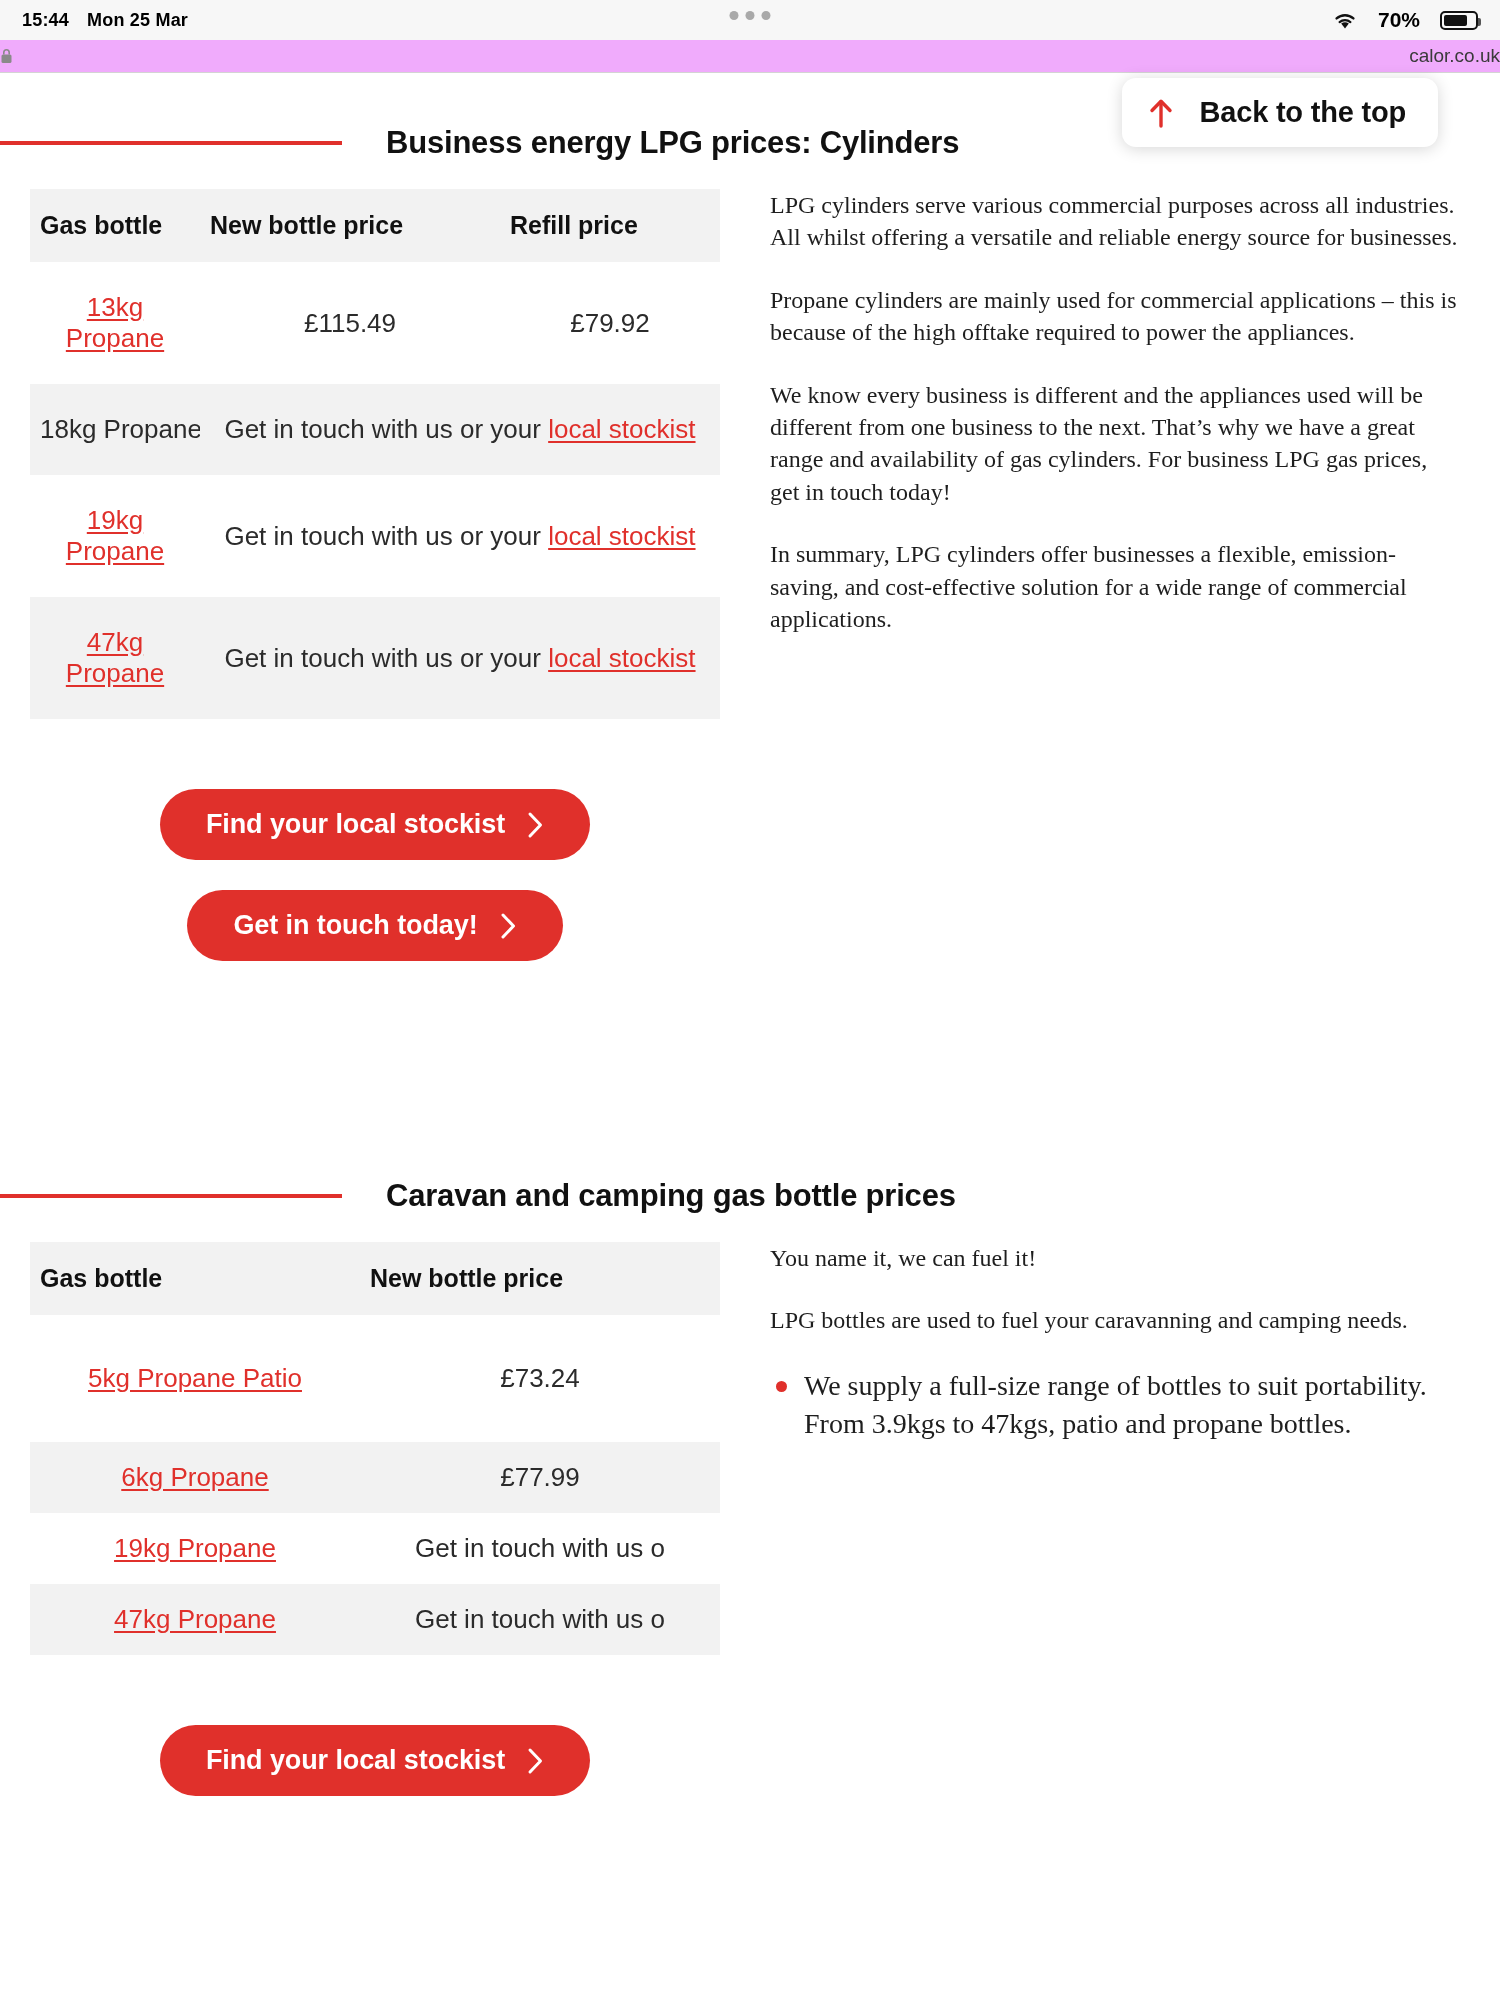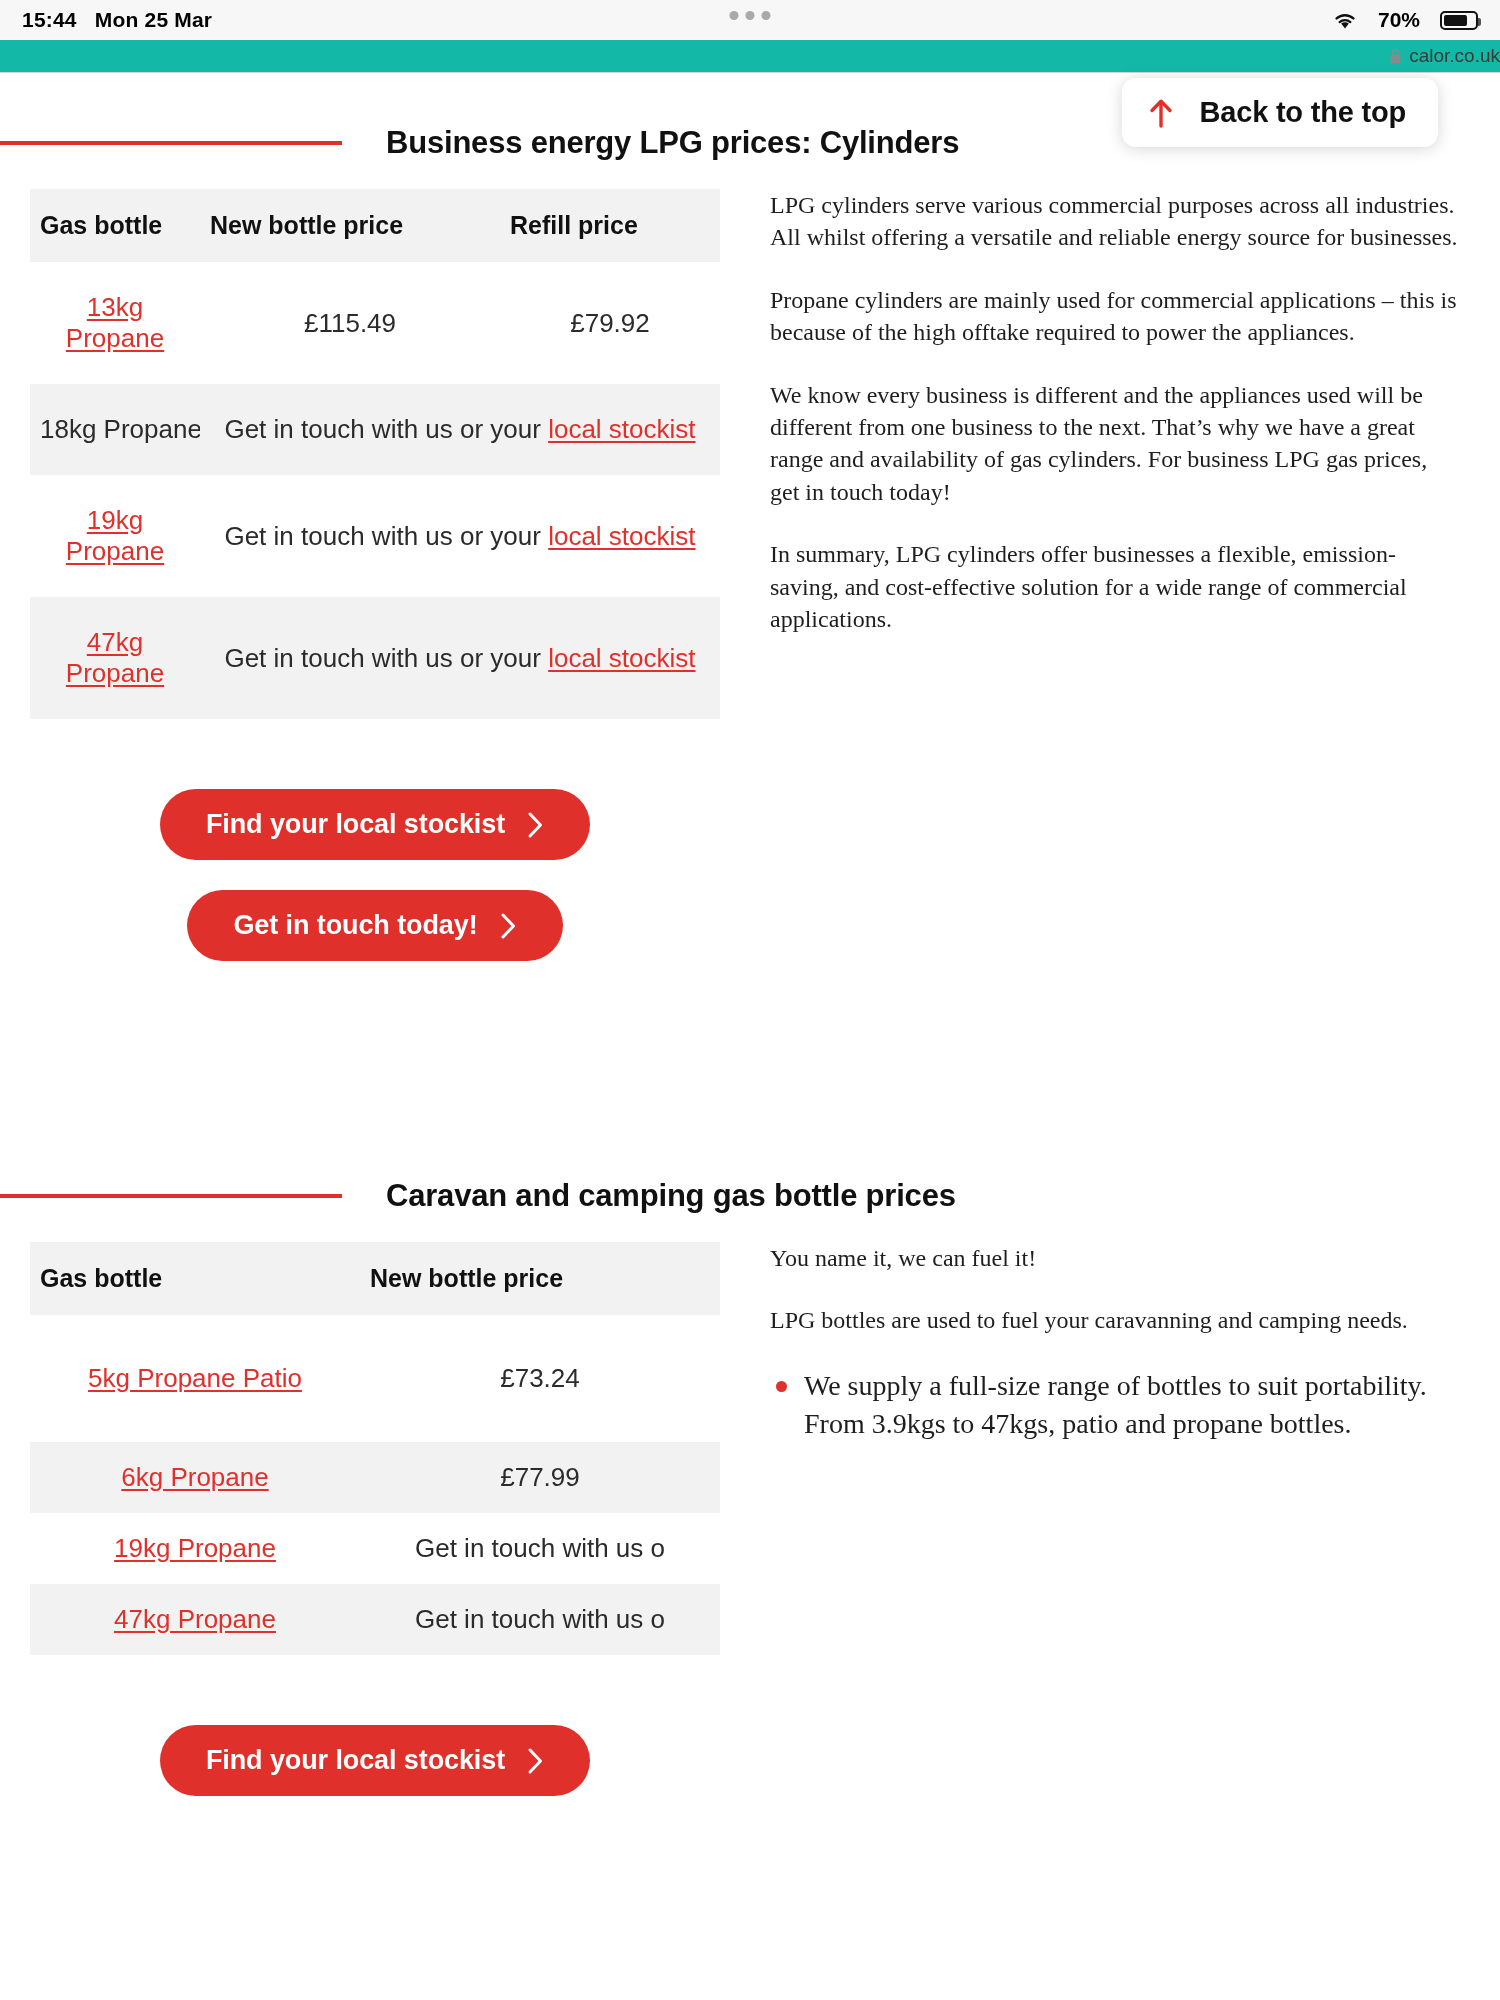--- a/index.html
+++ b/index.html
@@ -18,21 +18,21 @@
     height: 40px;
     background: #f7f7f7;
     display: flex;
     align-items: center;
     padding: 0 22px;
   }
   .sb-left {
     display: flex;
     align-items: center;
     gap: 18px;
-    font-size: 21px;
+    font-size: 18px;
     font-weight: 600;
     color: #000;
     letter-spacing: 0.2px;
   }
   .sb-center-dots {
     position: absolute;
     left: 50%;
     top: 11px;
     transform: translateX(-50%);
     display: flex;
@@ -73,24 +73,24 @@
     left: 2px; top: 2px; bottom: 2px;
     width: 68%;
     background: #111;
     border-radius: 2px;
     display: block;
   }
 
   
   .url-bar {
     height: 33px;
-    background: #14b8a6;
-    display: flex;
-    align-items: center;
-    justify-content: flex-end;
+    background: #f0abfc;
+    display: flex;
+    align-items: center;
+    justify-content: space-between;
     gap: 7px;
     border-bottom: 1px solid #d4d4d4;
   }
   .url-text {
     font-size: 19px;
     color: #3a3a3a;
   }
   .lock-icon { width: 13px; height: 16px; display: block; }
 
   

